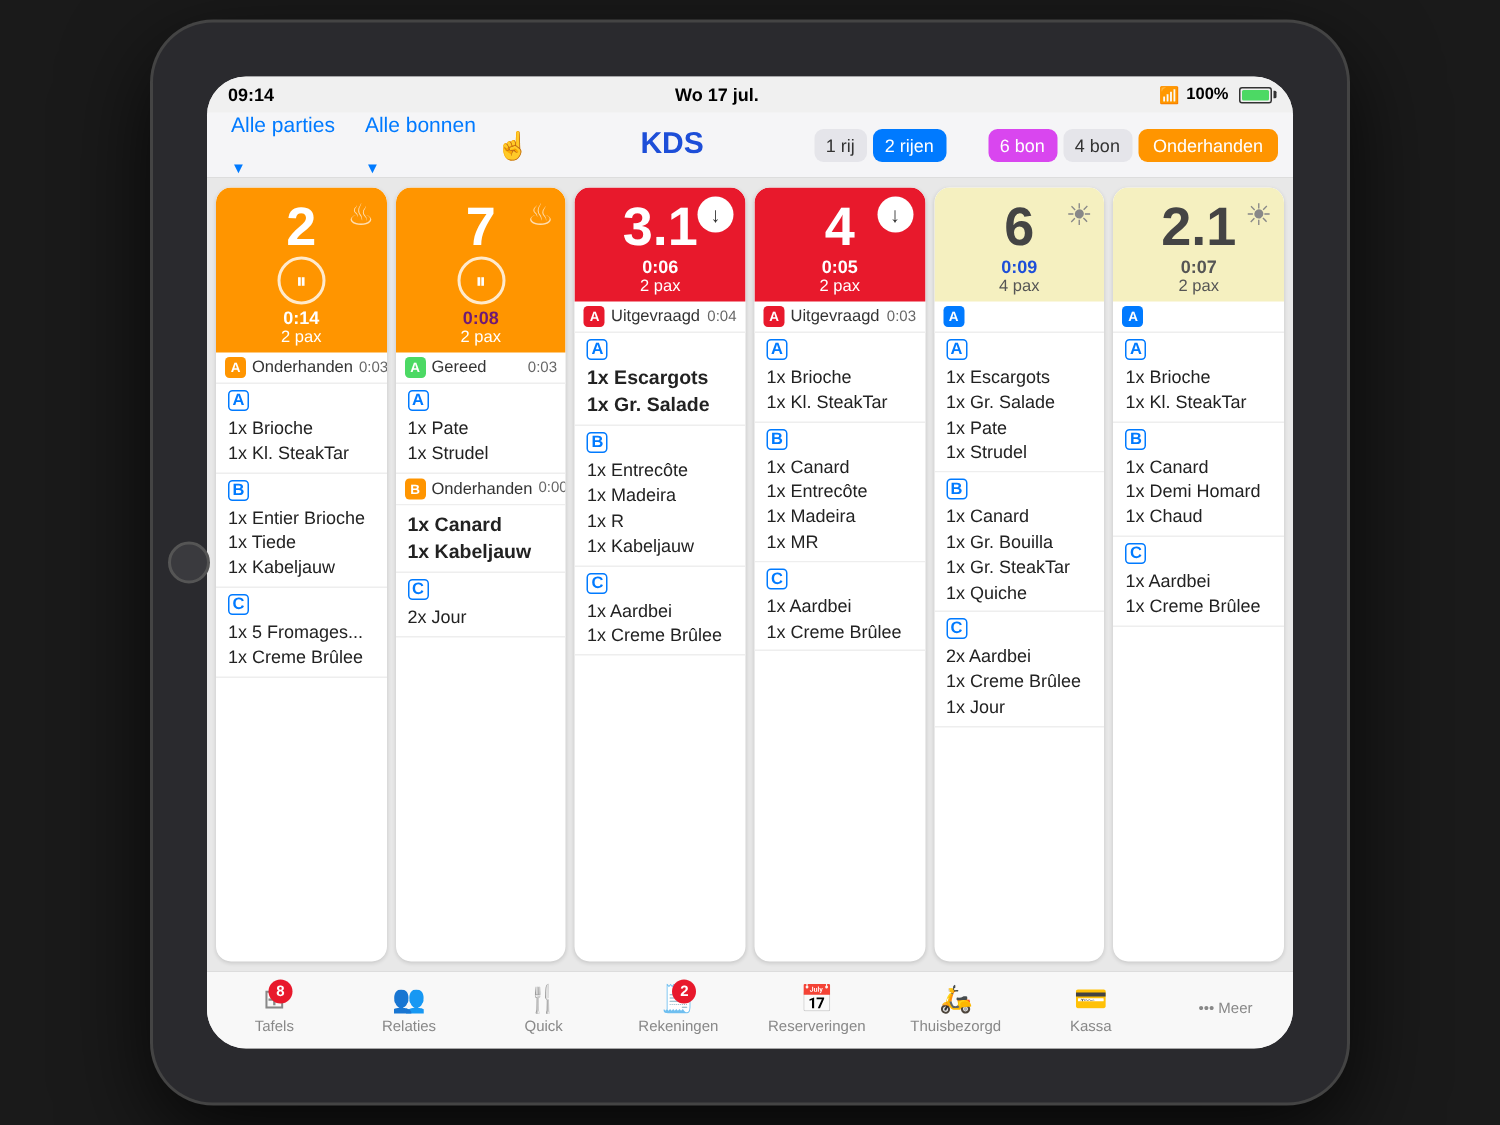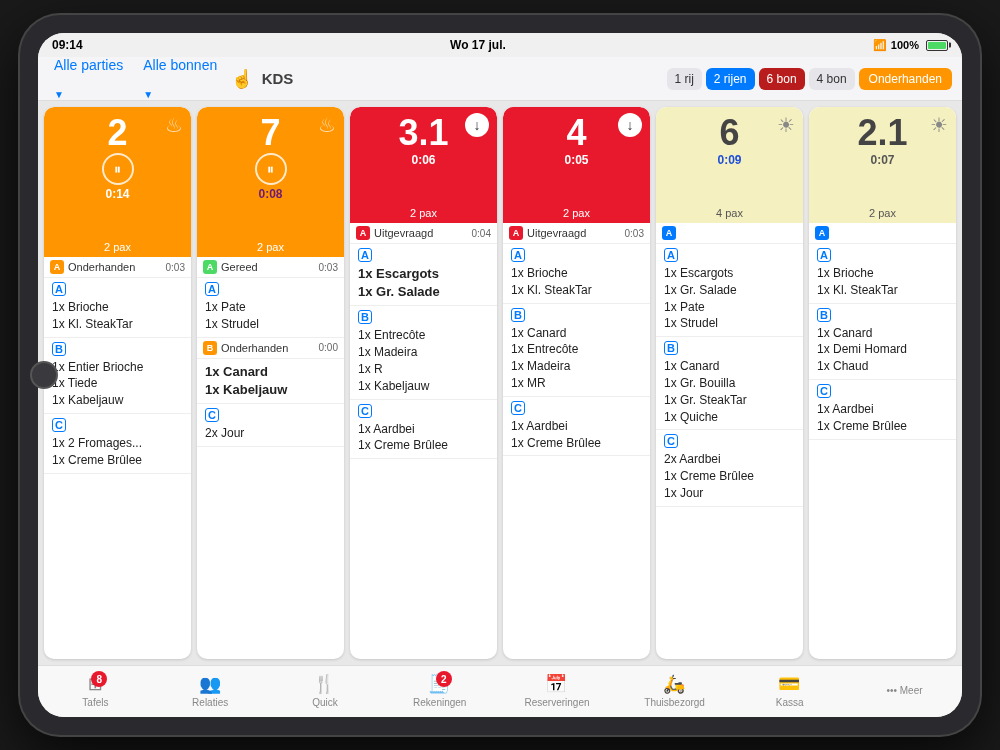--- a/index.html
+++ b/index.html
@@ -5,25 +5,25 @@
     * { box-sizing: border-box; margin: 0; padding: 0; }
     body {
       background: #1a1a1a;
       display: flex;
       align-items: center;
       justify-content: center;
       height: 100vh;
       font-family: -apple-system, BlinkMacSystemFont, 'Helvetica Neue', Arial, sans-serif;
     }
     .tablet {
-      width: 960px;
+      width: 796px;
       height: 720px;
       background: #2a2a2e;
       border-radius: 40px;
-      padding: 18px;
+      padding: 36px;
       box-shadow: 0 0 0 2px #444, 0 20px 60px rgba(0,0,0,0.8);
       position: relative;
     }
     .tablet-inner {
       width: 100%;
       height: 100%;
       background: #f0f0f0;
       border-radius: 26px;
       overflow: hidden;
       display: flex;
@@ -95,23 +95,24 @@
       align-items: flex-start;
       gap: 16px;
       cursor: pointer;
       padding: 4px 6px;
       border-radius: 6px;
       flex-direction: column;
     }
     .toolbar-btn .caret { font-size: 10px; }
     .toolbar-center {
       flex: 1;
-      font-size: 15px;
+      text-align: center;
+      font-size: 20px;
       font-weight: 600;
-      color: #404040;
+      color: #1d4ed8;
     }
     .toolbar-right {
       display: flex;
       align-items: center;
       gap: 4px;
       justify-content: center;
     }
     .view-btn {
       background: #e5e5ea;
       border: none;
@@ -119,22 +120,23 @@
       padding: 4px 8px;
       font-size: 12px;
       cursor: pointer;
       color: #333;
     }
     .view-btn.active-blue {
       background: #007aff;
       color: white;
     }
     .view-btn.active-green {
-      background: #b91c1c;
+      background: #d946ef;
       color: white;
+      margin-left: 24px;
     }
     .onderhanden-btn {
       background: #ff9500;
       color: white;
       border: none;
       border-radius: 6px;
       padding: 4px 10px;
       font-size: 12px;
       cursor: pointer;
       font-weight: 500;
@@ -236,21 +238,21 @@
 
     .card-time-row {
       display: flex;
       justify-content: space-between;
       align-items: center;
       font-size: 12px;
       margin-top: 2px;
       flex-direction: column;
     }
     .card-time { font-weight: 600; }
-    .card-pax { font-size: 11px; margin-top: 40px; }
+    .card-pax { font-size: 11px; }
 
     
     .status-row {
       display: flex;
       align-items: center;
       gap: 4px;
       padding: 3px 6px;
       background: white;
       border-bottom: 1px solid #eee;
       font-size: 11px;
@@ -433,21 +435,21 @@
                   <div class="course-item">1x Kl. SteakTar</div>
                 </div>
                 <div class="course-section">
                   <div class="course-letter">B</div>
                   <div class="course-item">1x Entier Brioche</div>
                   <div class="course-item">1x Tiede</div>
                   <div class="course-item">1x Kabeljauw</div>
                 </div>
                 <div class="course-section">
                   <div class="course-letter">C</div>
-                  <div class="course-item">1x 2 Fromages...</div>
+                  <div class="course-item">1x 5 Fromages...</div>
                   <div class="course-item">1x Creme Brûlee</div>
                 </div>
               </div>
             </div>
           </div>
           <div class="kds-column">
             <div class="full-card">
               <div class="card-header orange">
     <span class="steam-icon">♨</span>
     <div class="order-num" style="color:white">7</div>

